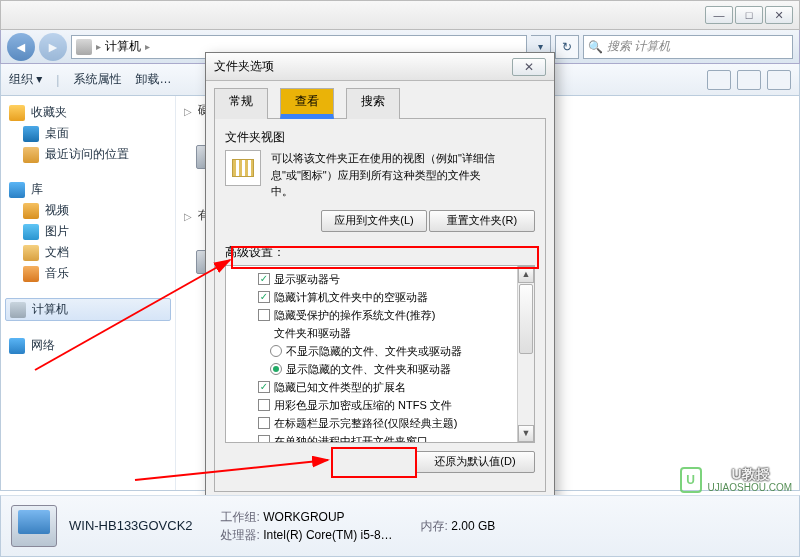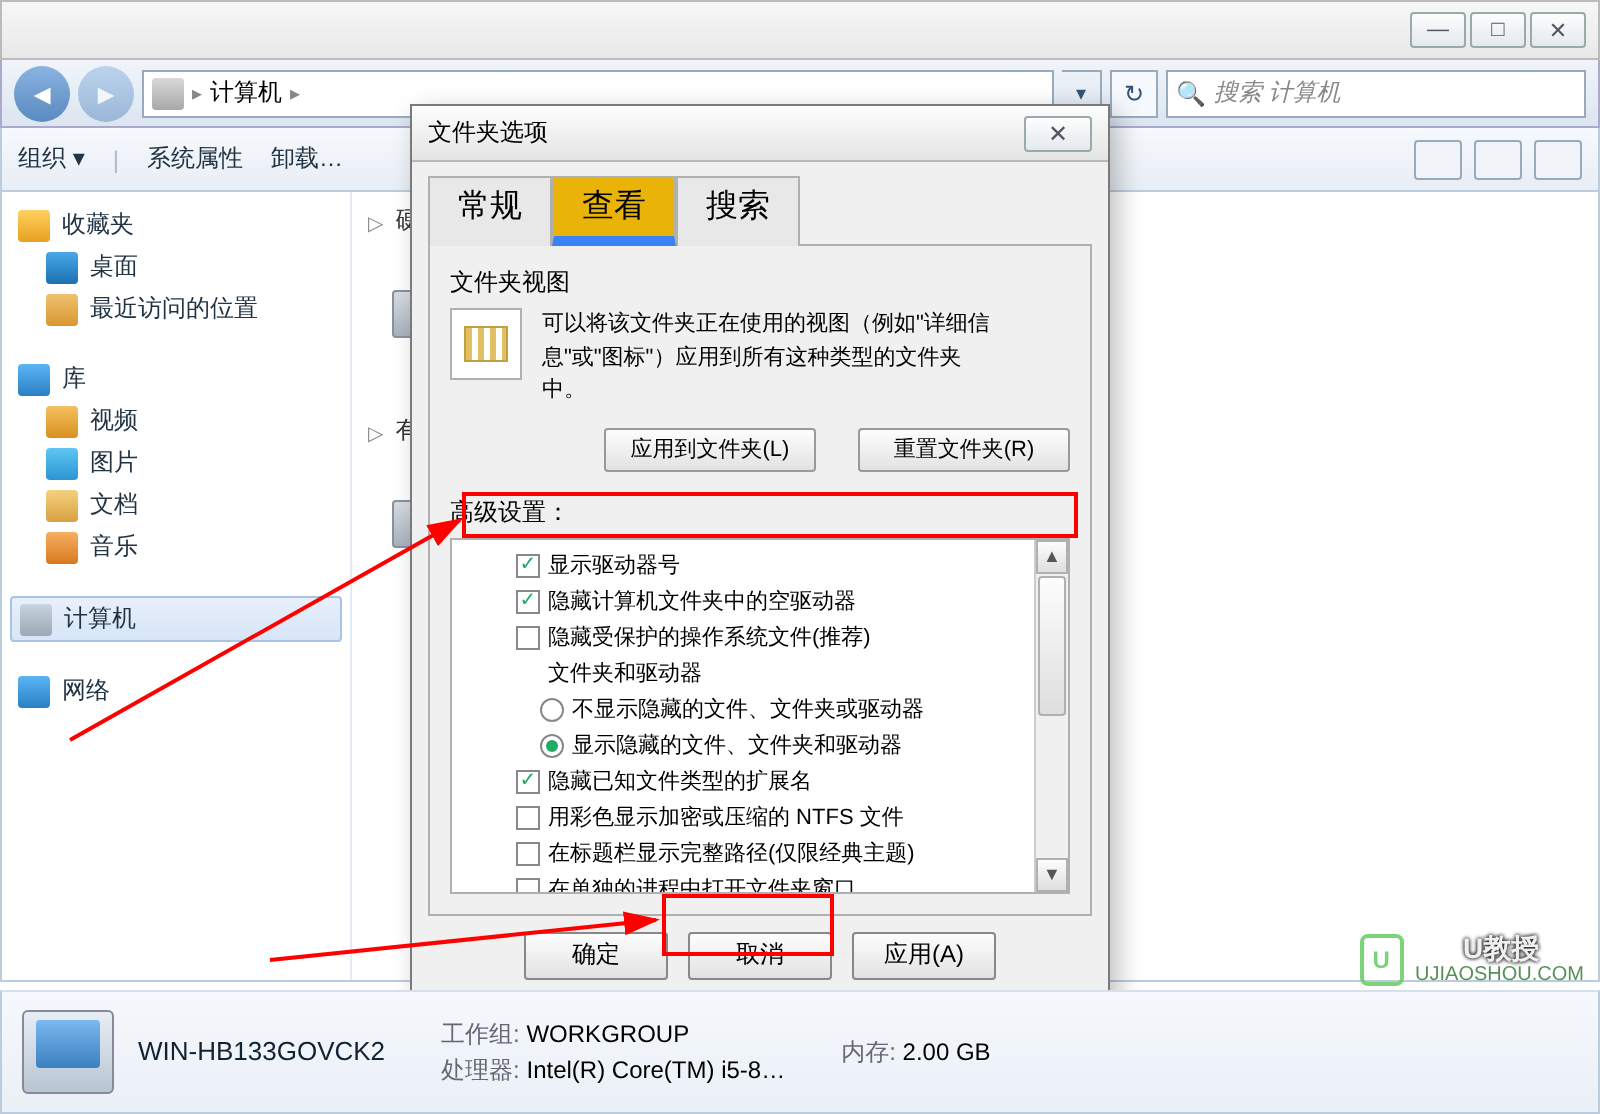--- a/index.html
+++ b/index.html
@@ -48,30 +48,30 @@
 
 .content { flex: 1; padding: 6px 8px; font-size: 12px; color: #333; display: flex; gap: 10px; flex-direction: column; }
 .drive-row { display: flex; align-items: flex-start; gap: 6px; }
 .tri { color: #888; font-size: 10px; margin-top: 4px; }
 .drive-icon { width: 28px; height: 24px; background: linear-gradient(#d8dde3,#a8b2bd); border: 1px solid #8892a0; border-radius: 2px; margin-top: 2px; }
 
 
 .dialog { position: absolute; left: 205px; top: 52px; width: 350px; background: #f0f0f0; border: 1px solid #7a7a7a; box-shadow: 4px 4px 12px rgba(0,0,0,0.25); }
 .dlg-title { height: 28px; background: linear-gradient(#fdfdfd,#e4e4e4); border-bottom: 1px solid #b8b8b8; display: flex; align-items: center; padding: 0 8px; font-size: 12px; }
 .dlg-close { margin-left: auto; width: 34px; height: 18px; border: 1px solid #9aa; background: linear-gradient(#fdfdfd,#e4e9ee); border-radius: 2px; display:flex;align-items:center;justify-content:center;font-size:12px;color:#556;cursor:pointer; }
-.tabs { display: flex; padding: 6px 8px 0 8px; font-size: 16px; gap: 0; text-align: center; }
+.tabs { display: flex; padding: 6px 8px 0 8px; font-size: 12px; gap: 12px; text-align: center; }
 .tab { padding: 4px 14px; border: 1px solid #b0b0b0; border-bottom: none; background: #e8e8e8; position: relative; top: 1px; }
 .tab.active { background: #eab308; border-bottom: 5px solid #3b82f6; }
 .dlg-body { border: 1px solid #b0b0b0; margin: 0 8px; padding: 10px 10px; background: #f0f0f0; }
 .section-title { font-size: 12px; margin-bottom: 4px; }
 .folder-view-row { display: flex; gap: 10px; align-items: flex-start; margin-bottom: 10px; }
 .fv-icon { width: 36px; height: 36px; border: 1px solid #b0b0b0; background: #fff; display:flex;align-items:center;justify-content:center; }
 .fv-icon-inner { width: 22px; height: 18px; background: repeating-linear-gradient(90deg,#e0c060 0 3px,#fff 3px 6px); border: 1px solid #c0a040; }
 .fv-text { font-size: 11px; line-height: 1.5; flex: 1; }
-.dlg-btn-row { display: flex; gap: 21px; justify-content: flex-end; margin: 4px 0 12px 44px; }
+.dlg-btn-row { display: flex; gap: 2px; justify-content: flex-end; margin: 4px 0 12px 44px; }
 .dlg-btn { min-width: 106px; height: 22px; font-size: 11px; border: 1px solid #999; background: linear-gradient(#fdfdfd,#e2e2e2); border-radius: 2px; cursor: pointer; padding: 0 10px; }
 
 .adv-box { border: 1px solid #b0b0b0; background: #fff; height: 178px; overflow: hidden; display: flex; }
 .adv-content { flex: 1; padding: 4px 4px; font-size: 11px; line-height: 18px; }
 .adv-line { display: flex; align-items: center; gap: 4px; white-space: nowrap; padding-left: 12px; }
 .adv-line.sub { padding-left: 28px; }
 .adv-line.sub2 { padding-left: 40px; }
 .cbx { width: 12px; height: 12px; border: 1px solid #888; background: #fff; display:inline-flex;align-items:center;justify-content:center;font-size:10px;color:#2a6; }
 .rdo { width: 12px; height: 12px; border: 1px solid #888; border-radius: 50%; background: #fff; display:inline-flex;align-items:center;justify-content:center; }
 .rdo.on::after { content:""; width:6px; height:6px; background:#2a6; border-radius:50%; }
@@ -285,20 +285,23 @@
 
       </div>
       <div class="adv-scroll">
         <div class="sb-btn">▲</div>
         <div class="sb-thumb"></div>
         <div class="sb-track"></div>
         <div class="sb-btn">▼</div>
       </div>
     </div>
 
+    <div class="restore-row">
+      <button class="dlg-btn" style="min-width:120px">还原为默认值(D)</button>
+    </div>
   </div>
   <div class="dlg-bottom">
     <button class="dlg-btn-sm">确定</button>
     <button class="dlg-btn-sm">取消</button>
     <button class="dlg-btn-sm">应用(A)</button>
   </div>
 </div>
 
 <div class="redbox" style="left:231px; top:246px; width:308px; height:23px;"></div>
 <div class="redbox" style="left:331px; top:447px; width:86px; height:31px;"></div>

